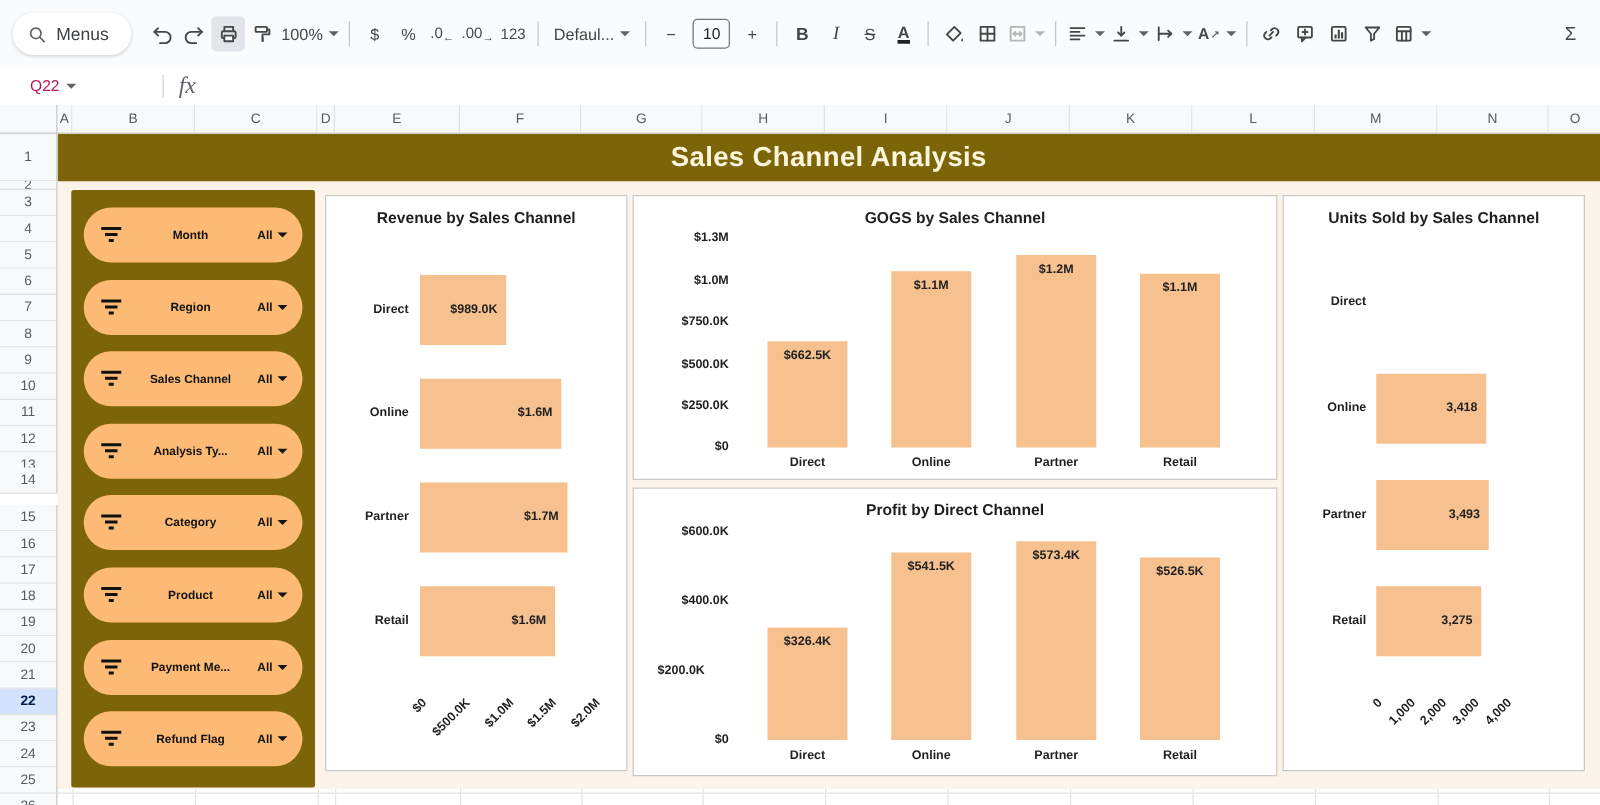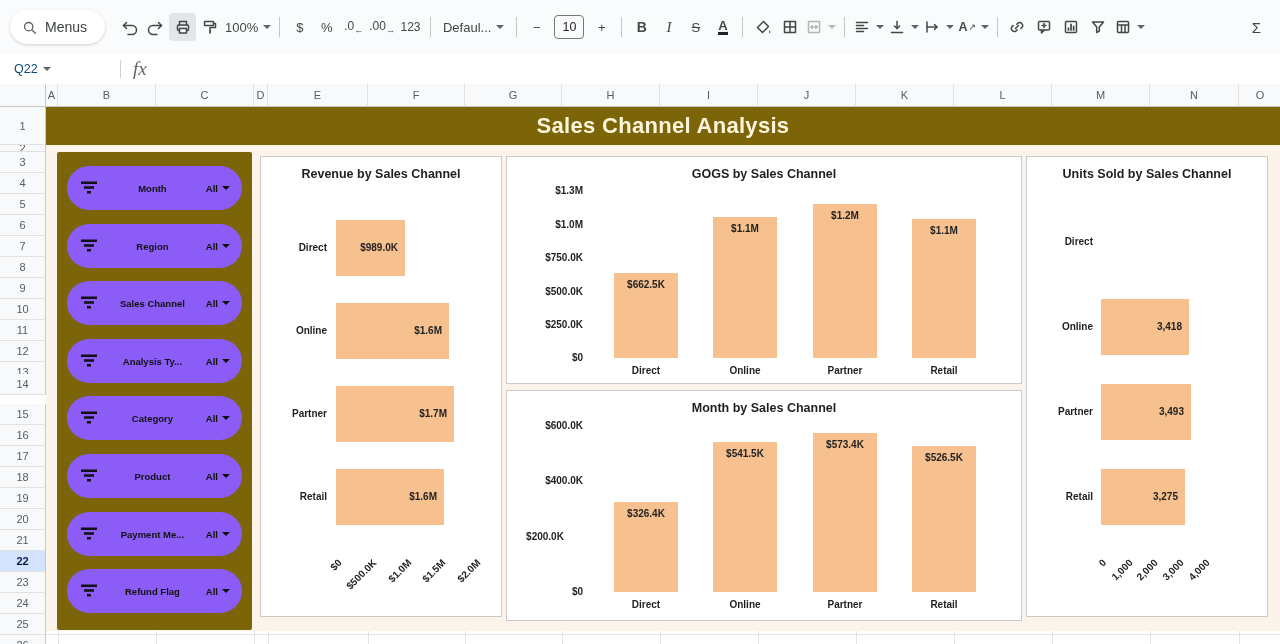--- a/index.html
+++ b/index.html
@@ -30,21 +30,21 @@
   .Au{font-weight:bold;font-size:13px;border-bottom:3px solid #202124;line-height:1.05;}
   .deci{font-size:12px;color:#444746;}
   .deci .ar{font-size:9px;vertical-align:-3px;}
   .sizebox{width:28px;height:22px;border:1px solid #747775;border-radius:4px;display:flex;
     align-items:center;justify-content:center;font-size:12.5px;color:#202124;margin:0 4px;background:#f9fbfd;}
   .sigma{margin-left:auto;font-size:16px;}
 
   
   .fbar{position:absolute;left:0;top:54px;width:1280px;height:30px;background:#fff;
     border-bottom:1px solid #e0e3e7;display:flex;align-items:center;}
-  .namebox{display:flex;align-items:center;width:96px;padding-left:14px;font-size:12.5px;color:#0c4a6e;cursor:pointer;}
+  .namebox{display:flex;align-items:center;width:96px;padding-left:24px;font-size:12.5px;color:#be185d;cursor:pointer;}
   .fx{font-family:"Liberation Serif",serif;font-style:italic;color:#5f6368;font-size:19px;margin-left:12px;}
   .fdiv{width:1px;height:18px;background:#d0d3d6;margin-left:10px;}
 
   
   .grid{position:absolute;left:0;top:84px;width:1280px;height:560px;background:#fff;}
   .corner{position:absolute;left:0;top:0;width:46px;height:23px;background:#f8f9fa;
     border-right:1px solid #c7c7c7;border-bottom:1px solid #c7c7c7;box-sizing:border-box;z-index:5;}
   .colh{position:absolute;top:0;height:23px;background:#f8f9fa;border-right:1px solid #e1e1e1;
     border-bottom:1px solid #c7c7c7;box-sizing:border-box;display:flex;align-items:center;
     justify-content:center;font-size:11px;color:#575b5f;z-index:4;cursor:pointer;}
@@ -52,21 +52,21 @@
     border-bottom:1px solid #e1e1e1;box-sizing:border-box;display:flex;align-items:center;
     justify-content:center;font-size:11px;color:#575b5f;overflow:hidden;z-index:4;cursor:pointer;}
   .rowh.sel{background:#d3e3fd;color:#041e49;font-weight:bold;}
   .gline{position:absolute;background:#e4e4e4;z-index:0;}
 
   
   .dash{position:absolute;left:46px;top:23px;width:1234px;height:524px;z-index:2;}
   .banner{position:absolute;left:0;top:0;width:100%;height:38px;text-align:center;}
   .banner span{font-size:22px;font-weight:bold;line-height:38px;letter-spacing:.3px;margin-top:40px;}
   .fpanel{position:absolute;left:11px;top:45px;width:195px;height:478px;border-radius:2px;}
-  .pill{position:absolute;left:10px;right:10px;height:44px;border-radius:22px;background:#8b5cf6;
+  .pill{position:absolute;left:10px;right:10px;height:44px;border-radius:22px;background:#fdba74;
     display:flex;align-items:center;padding:0 12px;box-sizing:border-box;cursor:pointer;}
   .pill .flab{flex:1;text-align:center;font-size:9.5px;font-weight:bold;color:#111;}
   .pill .fval{font-size:9.5px;font-weight:bold;color:#111;margin-right:3px;}
   .pill .crt{border-top-color:#111;margin-left:1px;}
   .chartbox{position:absolute;background:#fff;border:1px solid #c9c9c9;box-sizing:border-box;}
   .ctitle{position:absolute;left:0;width:100%;text-align:center;font-size:12.5px;font-weight:bold;color:#1f1f1f;}
   .cbar{position:absolute;}
   .clab{position:absolute;font-size:10px;font-weight:bold;color:#1f1f1f;}
   .rl{position:absolute;width:0;height:0;}
   .rl span{position:absolute;right:0;top:0;transform-origin:100% 0;transform:rotate(-45deg);
@@ -465,21 +465,21 @@
             <div class="clab" style="left: 193px; top: 66px; width: 90px; text-align: center;">$1.1M</div>
             <div class="clab" style="left: 193px; top: 208px; width: 90px; text-align: center;">Online</div>
             <div class="cbar" style="left: 306px; top: 47px; width: 64px; height: 154px; background: rgb(246, 193, 143);"></div>
             <div class="clab" style="left: 293px; top: 53px; width: 90px; text-align: center;">$1.2M</div>
             <div class="clab" style="left: 293px; top: 208px; width: 90px; text-align: center;">Partner</div>
             <div class="cbar" style="left: 405px; top: 62px; width: 64px; height: 139px; background: rgb(246, 193, 143);"></div>
             <div class="clab" style="left: 392px; top: 68px; width: 90px; text-align: center;">$1.1M</div>
             <div class="clab" style="left: 392px; top: 208px; width: 90px; text-align: center;">Retail</div>
           </div>
           <div class="chartbox" style="left: 460px; top: 283px; width: 516px; height: 231px;">
-            <div class="ctitle" style="top: 10px;">Month by Sales Channel</div>
+            <div class="ctitle" style="top: 10px;">Profit by Direct Channel</div>
             <div class="clab" style="left: 0px; top: 195px; width: 76px; text-align: right;">$0</div>
             <div class="clab" style="left: 0px; top: 140px; width: 76px; text-align: center;">$200.0K</div>
             <div class="clab" style="left: 0px; top: 84px; width: 76px; text-align: right;">$400.0K</div>
             <div class="clab" style="left: 0px; top: 29px; width: 76px; text-align: right;">$600.0K</div>
             <div class="cbar" style="left: 107px; top: 111px; width: 64px; height: 90px; background: rgb(246, 193, 143);"></div>
             <div class="clab" style="left: 94px; top: 117px; width: 90px; text-align: center;">$326.4K</div>
             <div class="clab" style="left: 94px; top: 208px; width: 90px; text-align: center;">Direct</div>
             <div class="cbar" style="left: 206px; top: 51px; width: 64px; height: 150px; background: rgb(246, 193, 143);"></div>
             <div class="clab" style="left: 193px; top: 57px; width: 90px; text-align: center;">$541.5K</div>
             <div class="clab" style="left: 193px; top: 208px; width: 90px; text-align: center;">Online</div>

